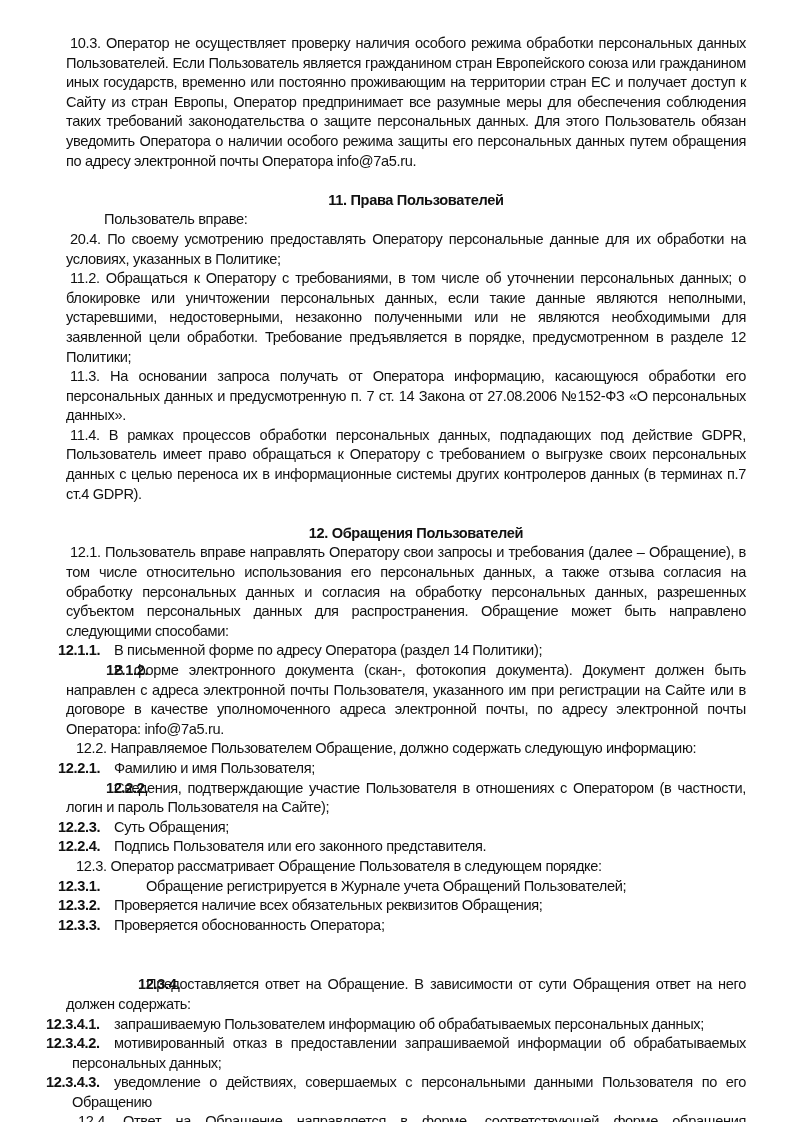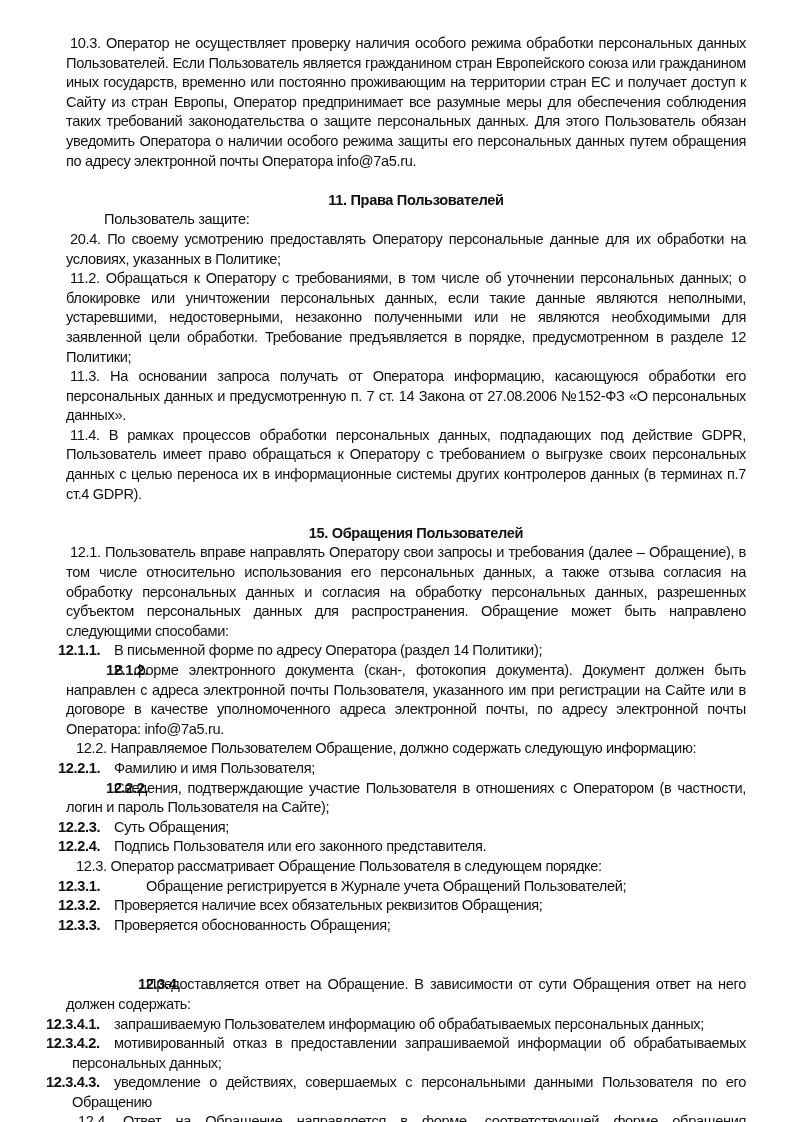--- a/index.html
+++ b/index.html
@@ -22,29 +22,29 @@
 </head>
 <body>
 
 <div class="page">
 
   <p class="p last-left ind1">10.3. Оператор не осуществляет проверку наличия особого режима обработки персональных данных Пользователей. Если Пользователь является гражданином стран Европейского союза или гражданином иных государств, временно или постоянно проживающим на территории стран ЕС и получает доступ к Сайту из стран Европы, Оператор предпринимает все разумные меры для обеспечения соблюдения таких требований законодательства о защите персональных данных. Для этого Пользователь обязан уведомить Оператора о наличии особого режима защиты его персональных данных путем обращения по адресу электронной почты Оператора   info@7a5.ru.</p>
 
   <div class="gap"></div>
 
   <p class="heading">11.  Права Пользователей</p>
-  <p class="p intro">Пользователь защите:</p>
+  <p class="p intro">Пользователь вправе:</p>
   <p class="p last-left ind1">20.4.  По своему усмотрению предоставлять Оператору персональные данные для их обработки на условиях, указанных в Политике;</p>
   <p class="p last-left ind1">11.2.  Обращаться к Оператору с требованиями, в том числе об уточнении персональных данных; о блокировке или уничтожении персональных данных, если такие данные являются неполными, устаревшими, недостоверными, незаконно полученными или не являются необходимыми для заявленной цели обработки. Требование предъявляется в порядке, предусмотренном в разделе 12 Политики;</p>
   <p class="p last-left ind1">11.3.  На основании запроса получать от Оператора информацию, касающуюся обработки его персональных данных и предусмотренную п. 7 ст. 14 Закона от 27.08.2006 №152-ФЗ «О персональных данных».</p>
   <p class="p last-left ind1">11.4.  В рамках процессов обработки персональных данных, подпадающих под действие GDPR, Пользователь имеет право обращаться к Оператору с требованием о выгрузке своих персональных данных с целью переноса их в информационные системы других контролеров данных (в терминах п.7 ст.4 GDPR).</p>
 
   <div class="gap"></div>
 
-  <p class="heading">15.  Обращения Пользователей</p>
+  <p class="heading">12.  Обращения Пользователей</p>
   <p class="p last-left ind1">12.1. Пользователь вправе направлять Оператору свои запросы и требования (далее – Обращение), в том числе относительно использования его персональных данных, а также отзыва согласия на обработку персональных данных и согласия на обработку персональных данных, разрешенных субъектом персональных данных для распространения. Обращение может быть направлено следующими способами:</p>
 
   <p class="item" style="padding-left:48px; text-indent:0;">
     <span class="num" style="left:-8px">12.1.1.</span>
     <span>В письменной форме по адресу Оператора (раздел 14 Политики);</span>
   </p>
   <p class="item last-left" style="padding-left:0; text-indent:48px; text-align-last:left; margin-left:0;">
     <span class="num" style="left:-8px">12.1.2.</span>
     <span>В форме электронного документа (скан-, фотокопия документа). Документ должен быть направлен с адреса электронной почты Пользователя, указанного им при регистрации на Сайте или в договоре в качестве уполномоченного адреса электронной почты, по адресу электронной почты Оператора: info@7a5.ru.</span>
   </p>
@@ -73,21 +73,21 @@
   <p class="item" style="padding-left:80px;">
     <span class="num" style="left:-8px">12.3.1.</span>
     <span>Обращение регистрируется в Журнале учета Обращений Пользователей;</span>
   </p>
   <p class="item" style="padding-left:48px;">
     <span class="num" style="left:-8px">12.3.2.</span>
     <span>Проверяется наличие всех обязательных реквизитов Обращения;</span>
   </p>
   <p class="item" style="padding-left:48px;">
     <span class="num" style="left:-8px">12.3.3.</span>
-    <span>Проверяется обоснованность Обращения;</span>
+    <span>Проверяется обоснованность Оператора;</span>
   </p>
   <p class="item" style="text-indent:80px; text-align-last:left;margin-top:40px;">
     <span class="num" style="left:-8px">12.3.4.</span>
     <span>Предоставляется ответ на Обращение. В зависимости от сути Обращения ответ на него должен содержать:</span>
   </p>
 
   <p class="item" style="padding-left:48px;">
     <span class="num" style="left:-20px">12.3.4.1.</span>
     <span>запрашиваемую Пользователем информацию об обрабатываемых персональных данных;</span>
   </p>

